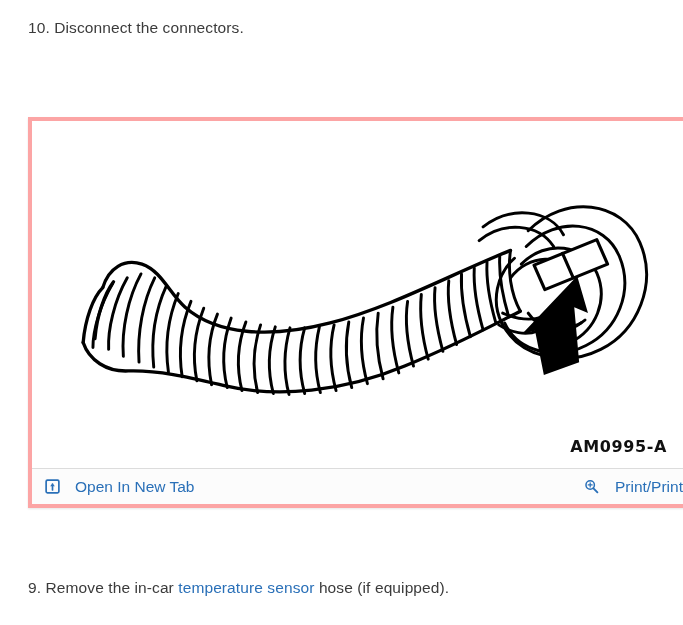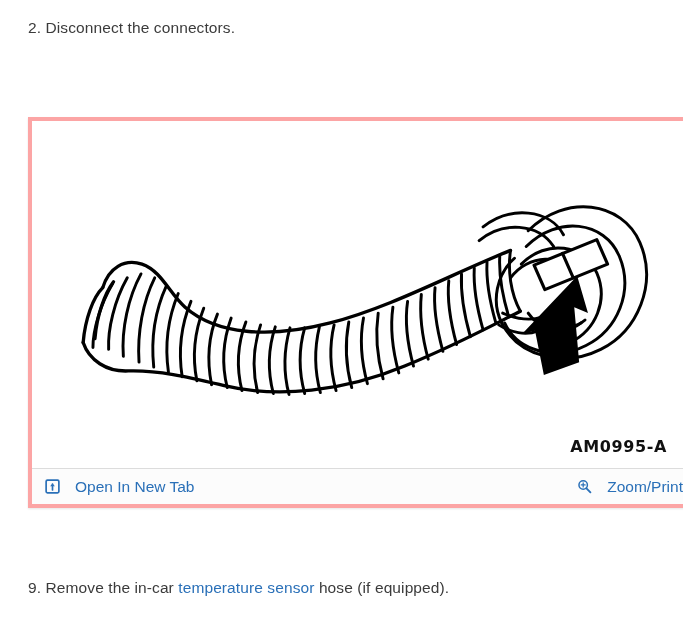--- a/index.html
+++ b/index.html
@@ -98,21 +98,21 @@
     align-items: center;
     justify-content: center;
     width: 16px;
     height: 16px;
     flex: 0 0 16px;
   }
 </style>
 </head>
 <body>
 
-<div class="step-text" id="step-10">2. Disconnect the connectors.</div>
+<div class="step-text" id="step-10">10. Disconnect the connectors.</div>
 
 <div class="figure-frame">
 
   <div class="figure-canvas">
     <svg viewBox="0 0 604 354" preserveAspectRatio="xMidYMid meet">
       <g fill="none" stroke="#000000" stroke-width="3.2" stroke-linecap="round" stroke-linejoin="round">
 
         <g stroke-width="3">
 
           <path d="M470 112 C 508 74, 566 82, 584 124 C 602 166, 582 214, 544 233
@@ -216,19 +216,19 @@
     </a>
 
     <a class="tool-link" href="#">
       <span class="glyph">
         <svg width="15" height="15" viewBox="0 0 16 16" aria-hidden="true">
           <circle cx="6.6" cy="6.3" r="4.5" fill="none" stroke="#2a70b8" stroke-width="1.6"></circle>
           <path d="M6.6 4.2 V 8.4 M4.5 6.3 H 8.7" stroke="#2a70b8" stroke-width="1.3" stroke-linecap="round"></path>
           <path d="M10.1 9.9 L 14.3 14.2" stroke="#2a70b8" stroke-width="2" stroke-linecap="round"></path>
         </svg>
       </span>
-      <span>Zoom/Print</span>
+      <span>Print/Print</span>
     </a>
 
   </div>
 </div>
 
 <div class="step-text" id="step-11"><span>9. Remove the in-car </span><a class="inline-link" href="#">temperature sensor</a><span> hose (if equipped).</span></div>
 
 </body></html>

